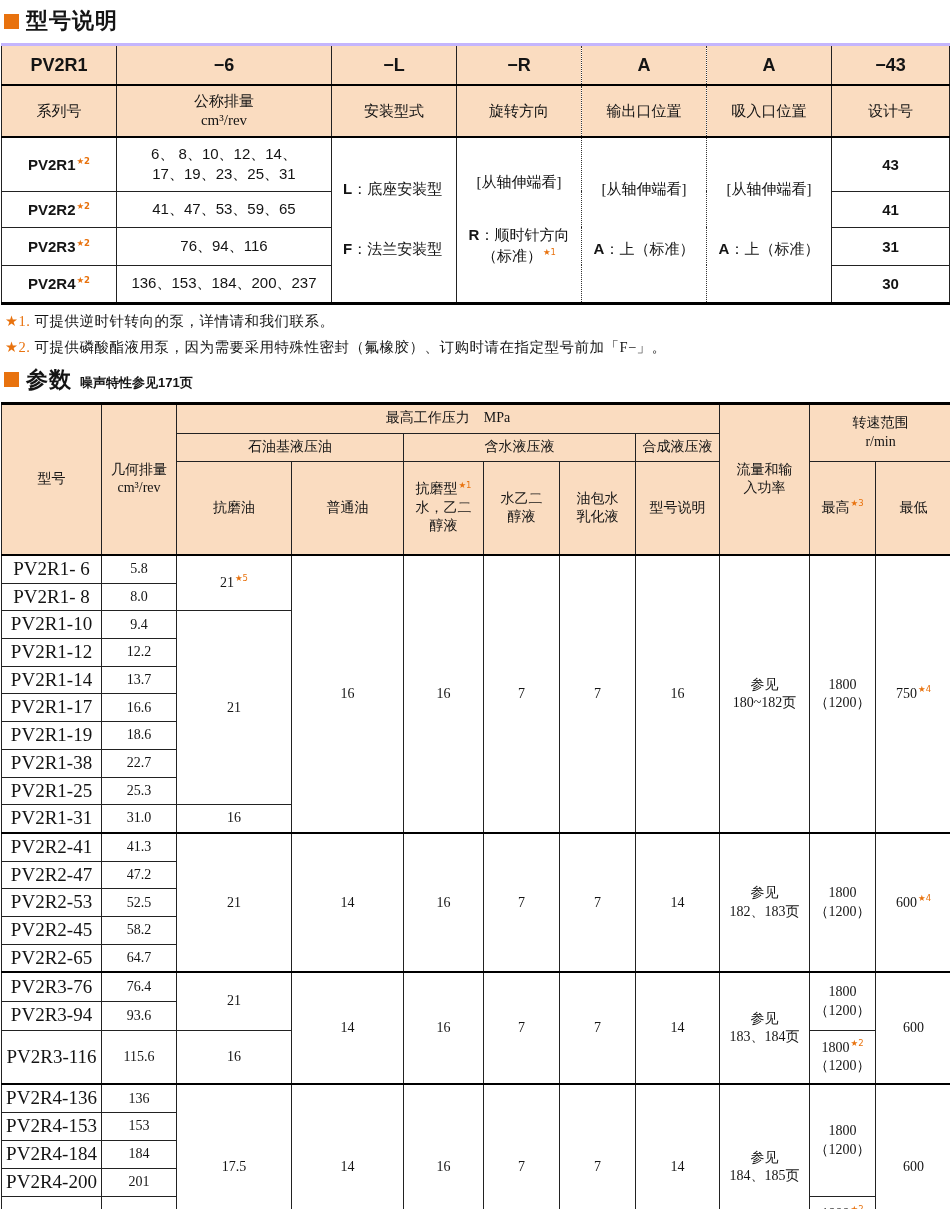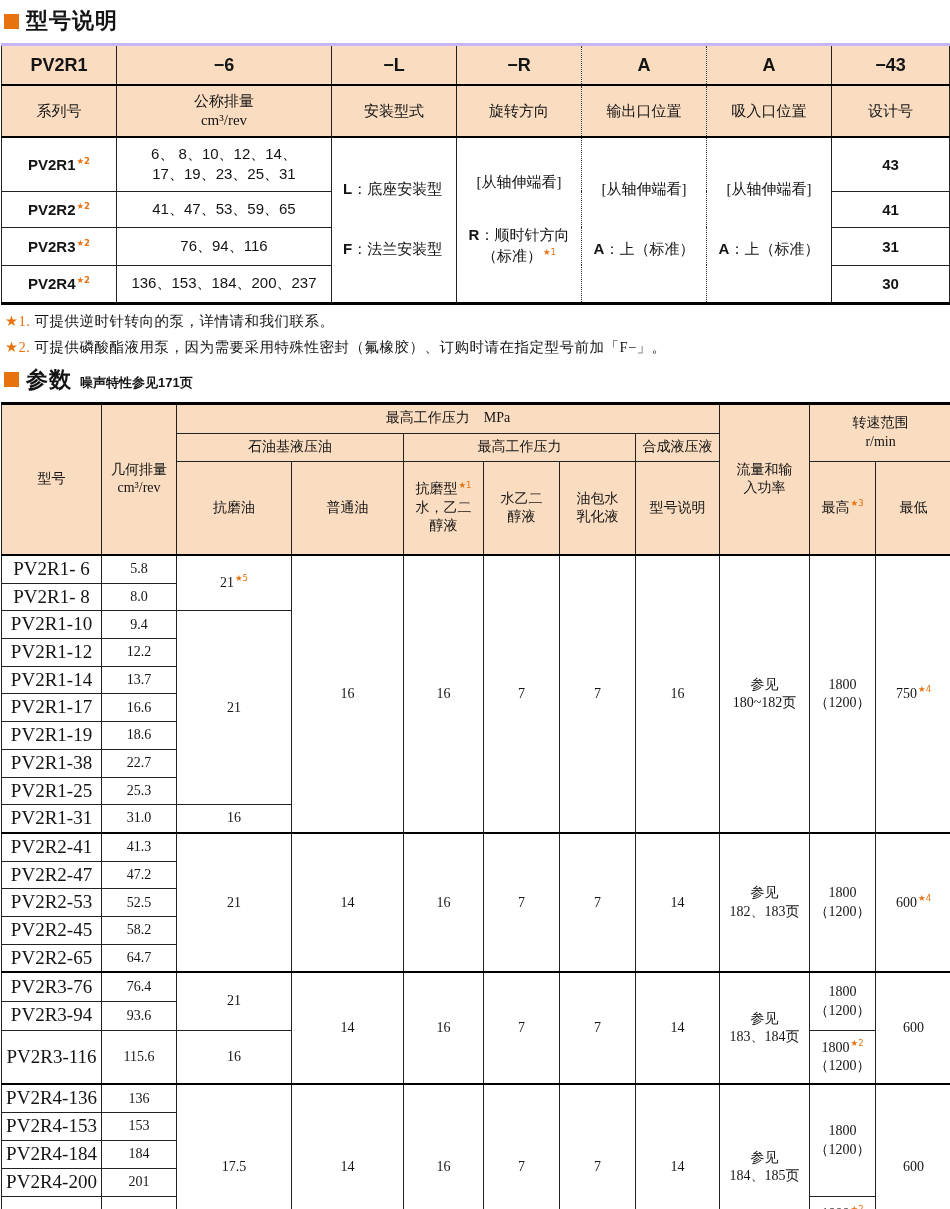--- a/index.html
+++ b/index.html
@@ -180,21 +180,21 @@
       <td rowspan="3" class="pre hb">几何排量
 cm³/rev</td>
       <td colspan="6">最高工作压力　MPa</td>
       <td rowspan="3" class="pre hb">流量和输
 入功率</td>
       <td rowspan="2" colspan="2" class="pre">转速范围
 r/min</td>
     </tr>
     <tr class="hd h2">
       <td colspan="2">石油基液压油</td>
-      <td colspan="3">最高工作压力</td>
+      <td colspan="3">含水液压液</td>
       <td>合成液压液</td>
     </tr>
     <tr class="hd h3">
       <td>抗磨油</td>
       <td>普通油</td>
       <td>
         <div><span>抗磨型</span><sup class="star">★1</sup></div>
         <div class="pre">水，乙二
 醇液</div>
       </td>

